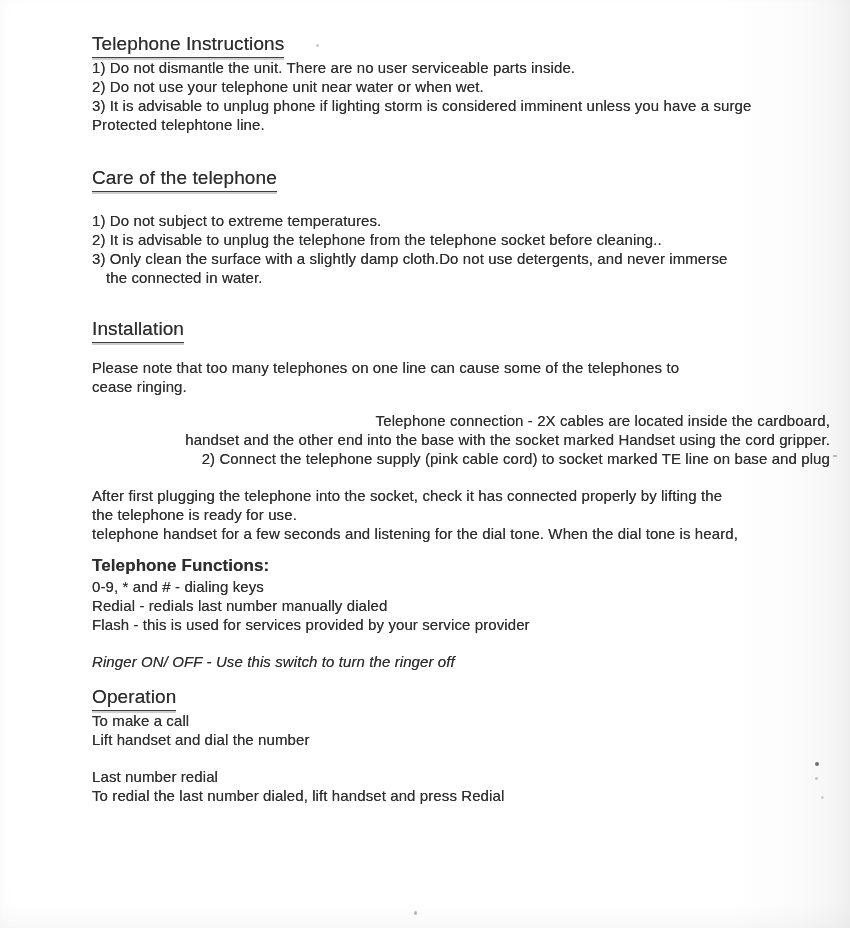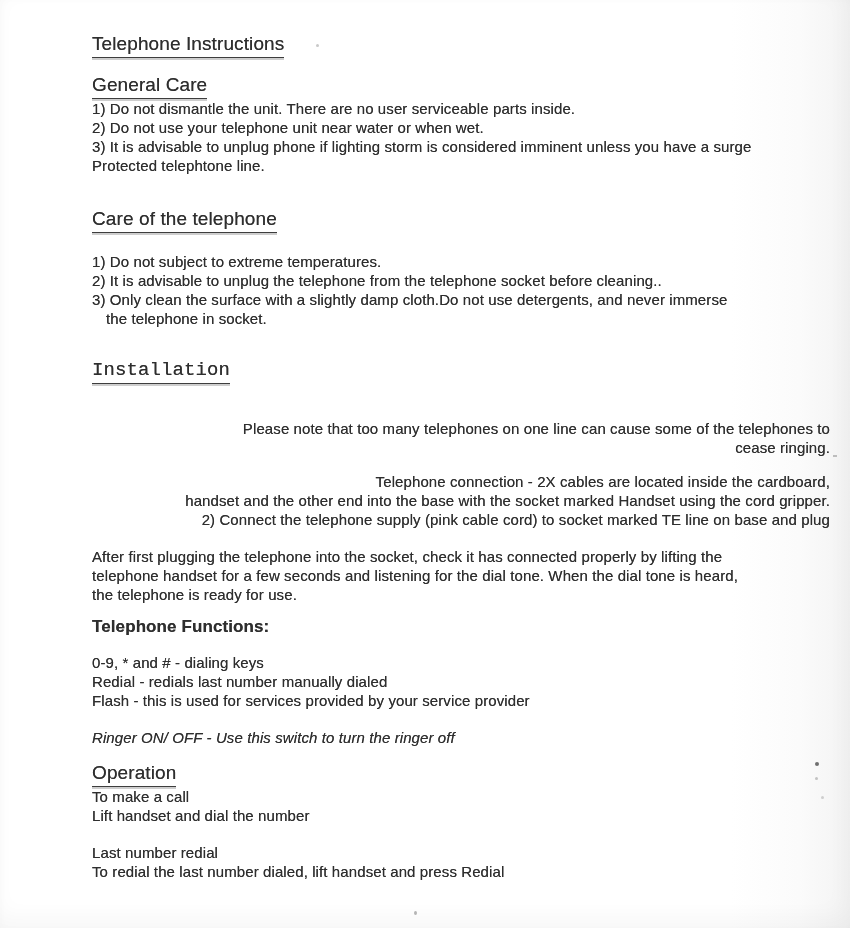--- a/index.html
+++ b/index.html
@@ -43,33 +43,33 @@
     white-space: nowrap;
     position: relative;
   }
   .indent { padding-left: 14px; }
   .h-wrap { line-height: 1; }
   .mt-title { margin-top: 3px; }
   .mt-h-general { margin-top: 16px; }
   .mt-list1 { }
   .mt-h-care { margin-top: 33px; }
   .mt-list2 { margin-top: 19px; }
-  .mt-h-install { margin-top: 31px; font-family: Liberation Mono, monospace; }
-  .mt-para1 { margin-top: 35px; text-align: right; }
+  .mt-h-install { margin-top: 31px; }
+  .mt-para1 { margin-top: 15px; }
   .mt-para2 { margin-top: 15px; text-align: right; }
   .mt-para3 { margin-top: 18px; }
   .functions-heading {
     font-size: 17px;
     font-weight: 700;
     letter-spacing: 0.1px;
     margin: 0;
     line-height: 20px;
   }
   .mt-h-functions { margin-top: 13px; }
-  .mt-funclines { margin-top: 16px; }
+  .mt-funclines { margin-top: 1px; }
   .mt-ringer { margin-top: 18px; font-style: italic; }
   .mt-h-operation { margin-top: 15px; }
   .mt-makecall { }
   .mt-redial { margin-top: 18px; }
   .scan-underline {
     position: absolute;
     left: 152px;
     top: 17px;
     width: 600px;
     border-top: 1.5px dashed #b8b8b8;
@@ -90,56 +90,53 @@
 </style>
 </head>
 <body>
 
 <div class="page scan-text">
 
   <div class="h-wrap mt-title">
     <h1 class="title underlined">Telephone Instructions</h1>
   </div>
 
-  <div class="h-wrap mt-h-general">
-    <h2 class="heading underlined">General Care</h2>
-  </div>
   <div class="block mt-list1">
     <div class="line">1) Do not dismantle the unit. There are no user serviceable parts inside.</div>
     <div class="line">2) Do not use your telephone unit near water or when wet.</div>
     <div class="line">3) It is advisable to unplug phone if lighting storm is considered imminent unless you have a surge</div>
     <div class="line">Protected telephtone line.</div>
   </div>
 
   <div class="h-wrap mt-h-care">
     <h2 class="heading underlined">Care of the telephone</h2>
   </div>
   <div class="block mt-list2">
     <div class="line">1) Do not subject to extreme temperatures.</div>
     <div class="line">2) It is advisable to unplug the telephone from the telephone socket before cleaning..</div>
     <div class="line">3) Only clean the surface with a slightly damp cloth.Do not use detergents, and never immerse</div>
-    <div class="line indent">the telephone in socket.</div>
+    <div class="line indent">the connected in water.</div>
   </div>
 
   <div class="h-wrap mt-h-install">
     <h2 class="heading underlined">Installation</h2>
   </div>
   <div class="block mt-para1">
     <div class="line">Please note that too many telephones on one line can cause some of the telephones to</div>
     <div class="line">cease ringing.</div>
   </div>
   <div class="block mt-para2">
     <div class="line">Telephone connection - 2X cables are located inside the cardboard,</div>
     <div class="line">handset and the other end into the base with the socket marked Handset using the cord gripper.</div>
     <div class="line">2) Connect the telephone supply (pink cable cord) to socket marked TE line on base and plug</div>
   </div>
   <div class="block mt-para3">
     <div class="line">After first plugging the telephone into the socket, check it has connected properly by lifting the</div>
+    <div class="line">the telephone is ready for use.</div>
     <div class="line">telephone handset for a few seconds and listening for the dial tone. When the dial tone is heard,</div>
-    <div class="line">the telephone is ready for use.</div>
   </div>
 
   <div class="h-wrap mt-h-functions">
     <h2 class="functions-heading">Telephone Functions:</h2>
   </div>
   <div class="block mt-funclines">
     <div class="line">0-9, * and # - dialing keys</div>
     <div class="line">Redial - redials last number manually dialed</div>
     <div class="line">Flash - this is used for services provided by your service provider</div>
   </div>

